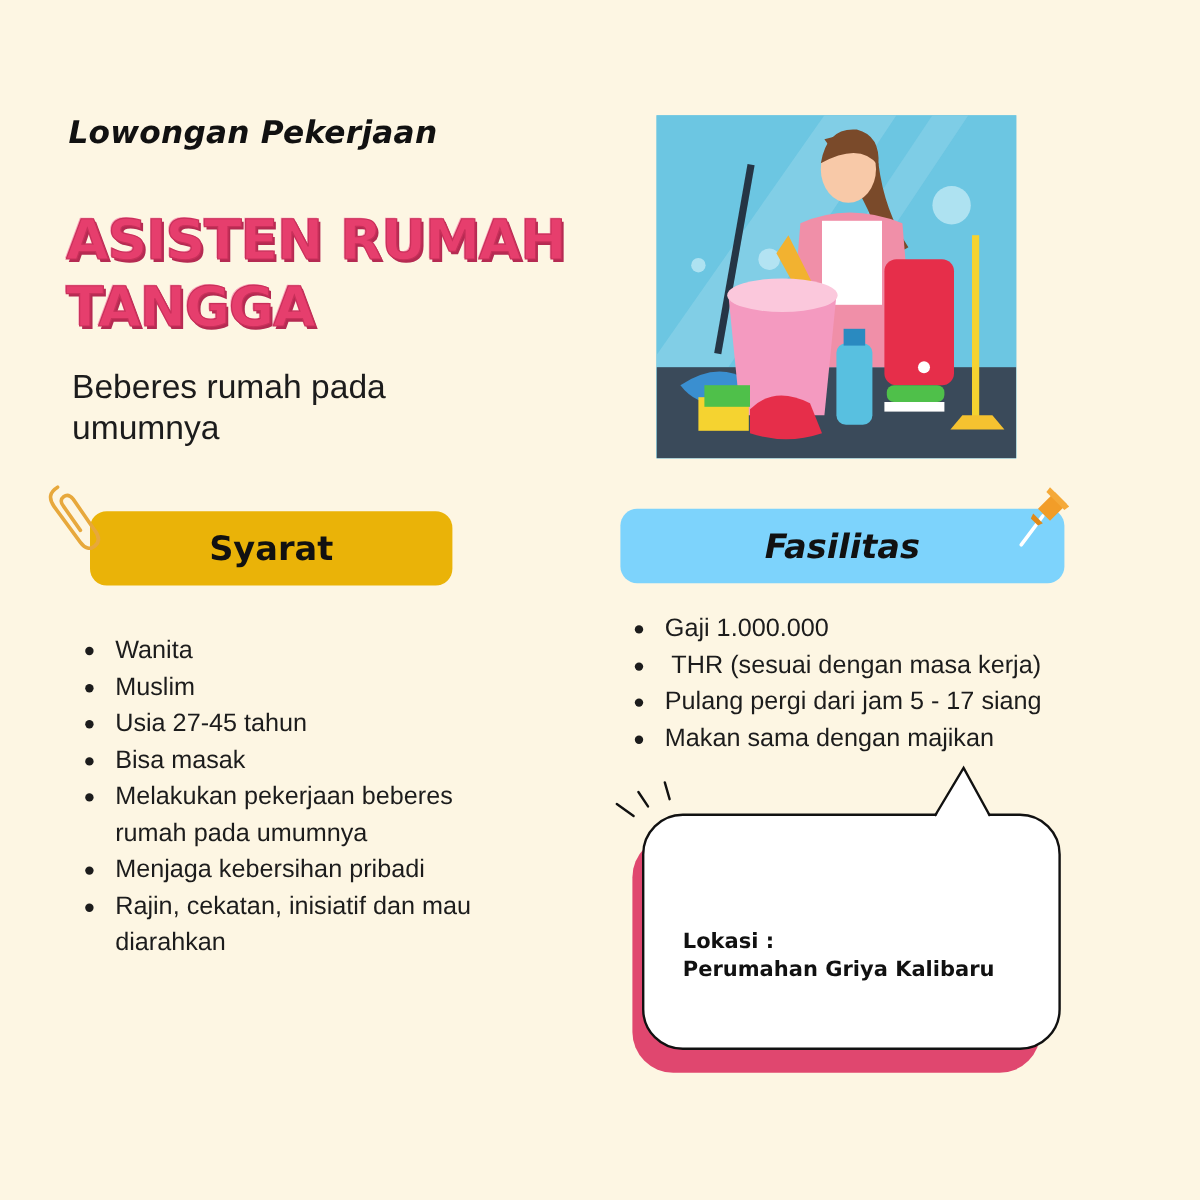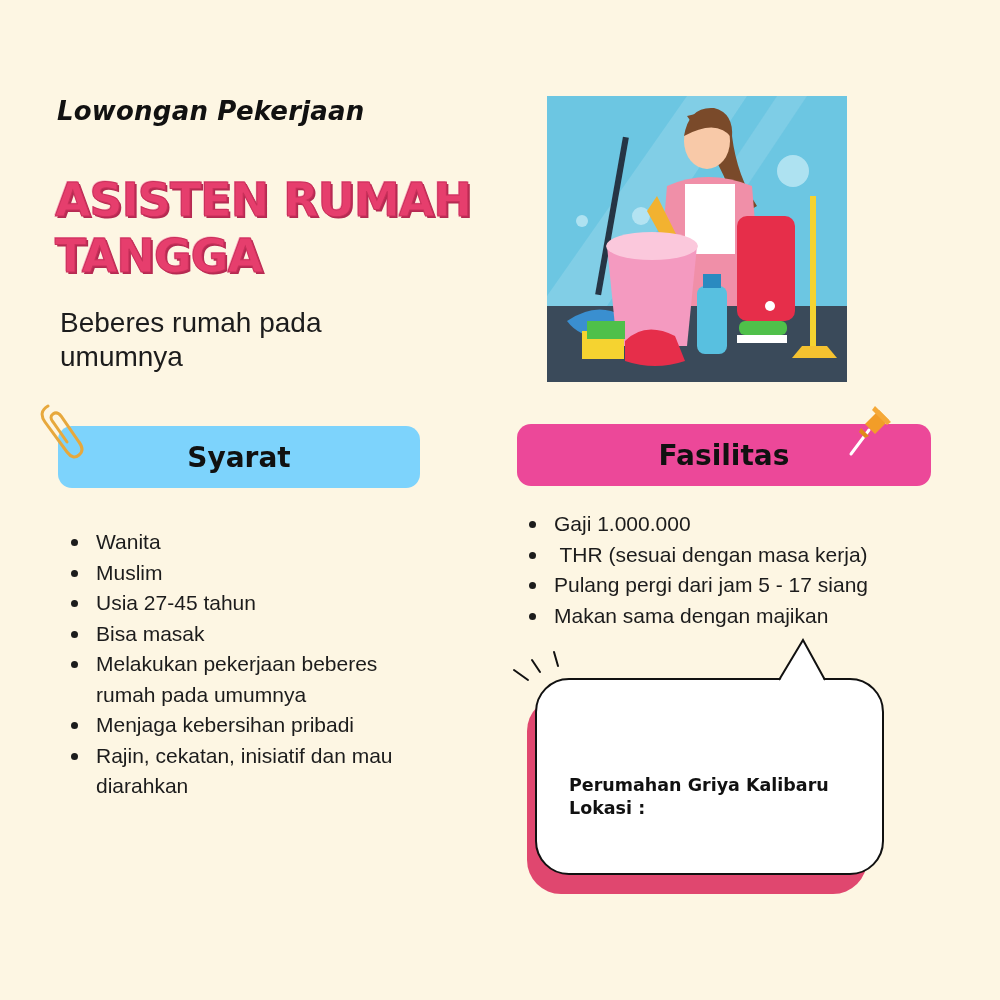--- a/index.html
+++ b/index.html
@@ -31,22 +31,22 @@
   }
   .illus {
     left:547px; top:96px; width:300px; height:286px;
     background:#6cc6e2; overflow:hidden;
   }
   .banner {
     height:62px; border-radius:14px;
     display:flex; align-items:center; justify-content:center;
     font-size:28px; font-weight:bold; color:#111;
   }
-  .banner-syarat { left:58px; top:426px; width:362px; background:#7dd3fc; }
-  .banner-fasilitas { left:517px; top:424px; width:414px; background:#ec4899; }
+  .banner-syarat { left:75px; top:426px; width:302px; background:#eab308; }
+  .banner-fasilitas { left:517px; top:424px; width:370px; background:#7dd3fc;font-style:italic; }
   ul.list {
     margin:0; padding:0; list-style:none;
     font-family:"Liberation Sans", sans-serif;
     font-size:21px; line-height:30.5px; color:#1c1c1c;
   }
   ul.list li { position:relative; padding-left:34px; }
   ul.list li::before {
     content:""; position:absolute; left:9px; top:12px;
     width:7px; height:7px; border-radius:50%; background:#1c1c1c;
   }
@@ -160,15 +160,15 @@
   <line x1="22" y1="20" x2="30" y2="32" stroke="#111" stroke-width="2" stroke-linecap="round"></line>
   <line x1="44" y1="12" x2="48" y2="26" stroke="#111" stroke-width="2" stroke-linecap="round"></line>
 </svg>
 <div class="abs bubble-shadow"></div>
 <div class="abs bubble"></div>
 <svg class="abs bubble-tail" viewBox="0 0 60 46">
   <polygon points="4,46 28,4 50,46" fill="#ffffff"></polygon>
   <polyline points="4,44 28,4 50,44" fill="none" stroke="#111" stroke-width="2"></polyline>
 </svg>
 <div class="abs bubble-text">
+  <div>Lokasi :</div>
   <div>Perumahan Griya Kalibaru</div>
-  <div>Lokasi :</div>
 </div>
 
 </body></html>

